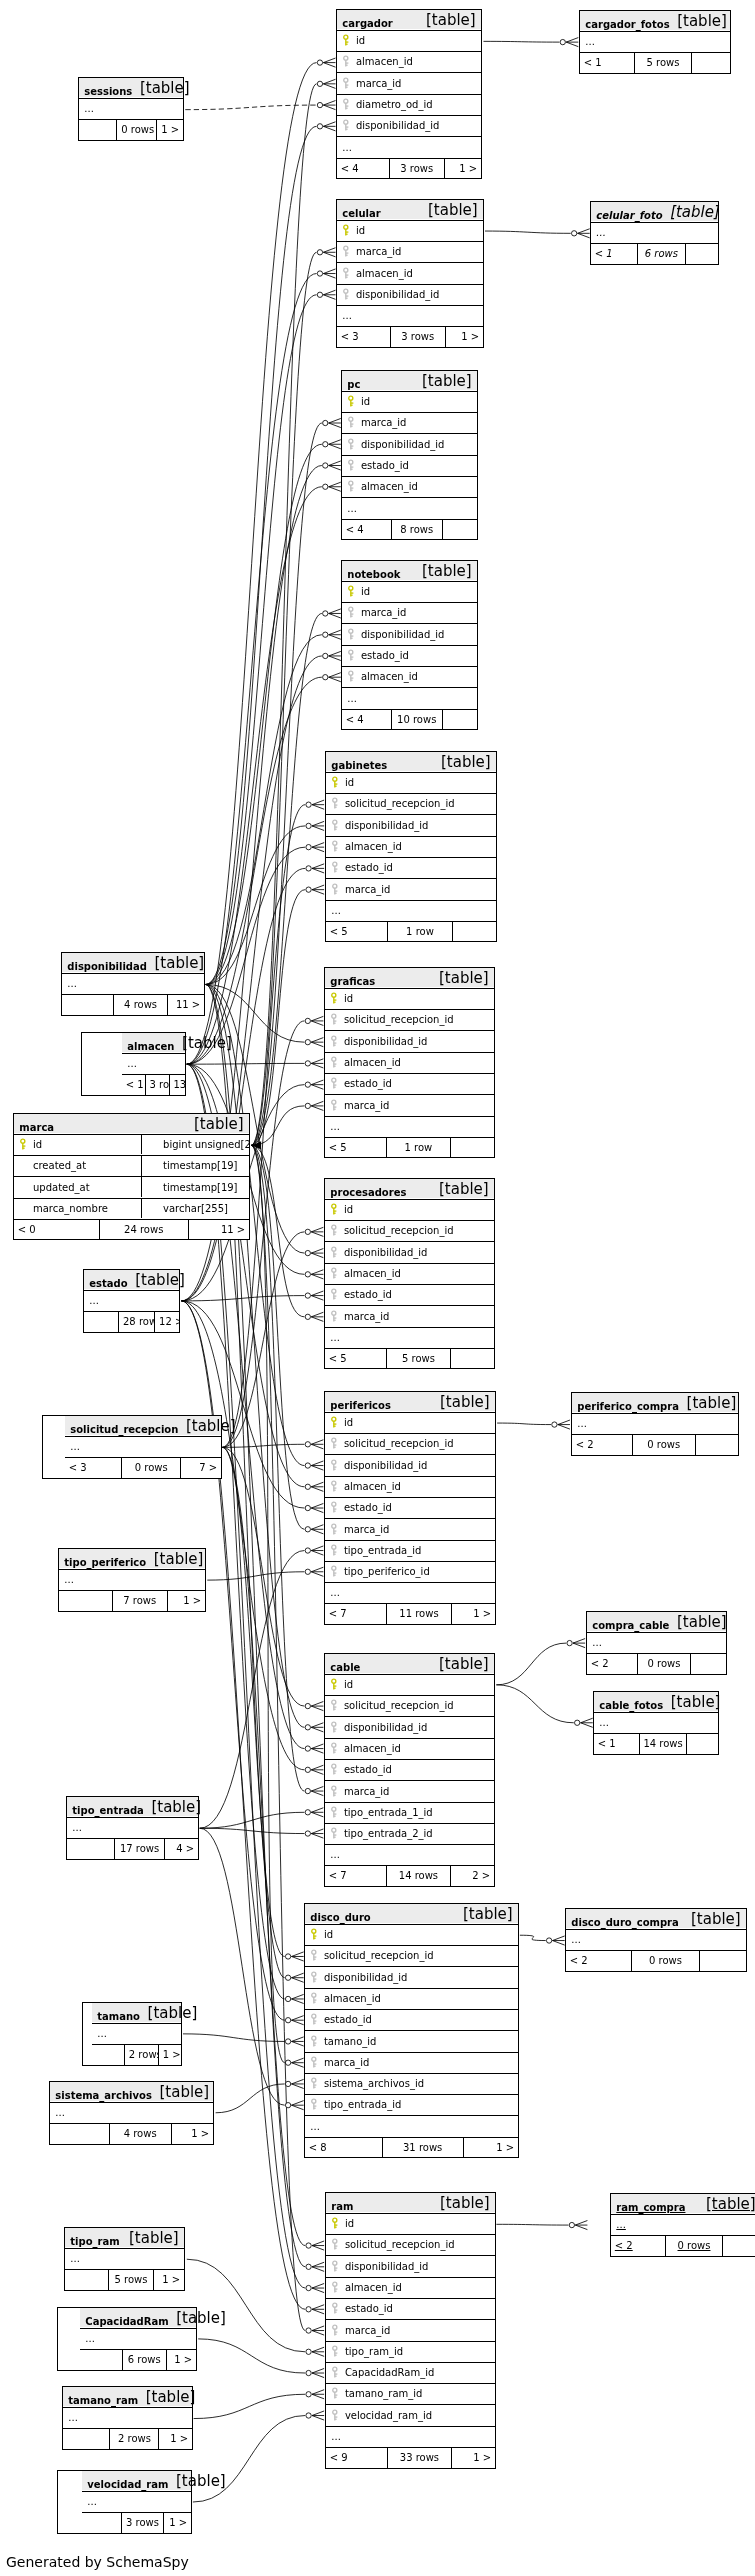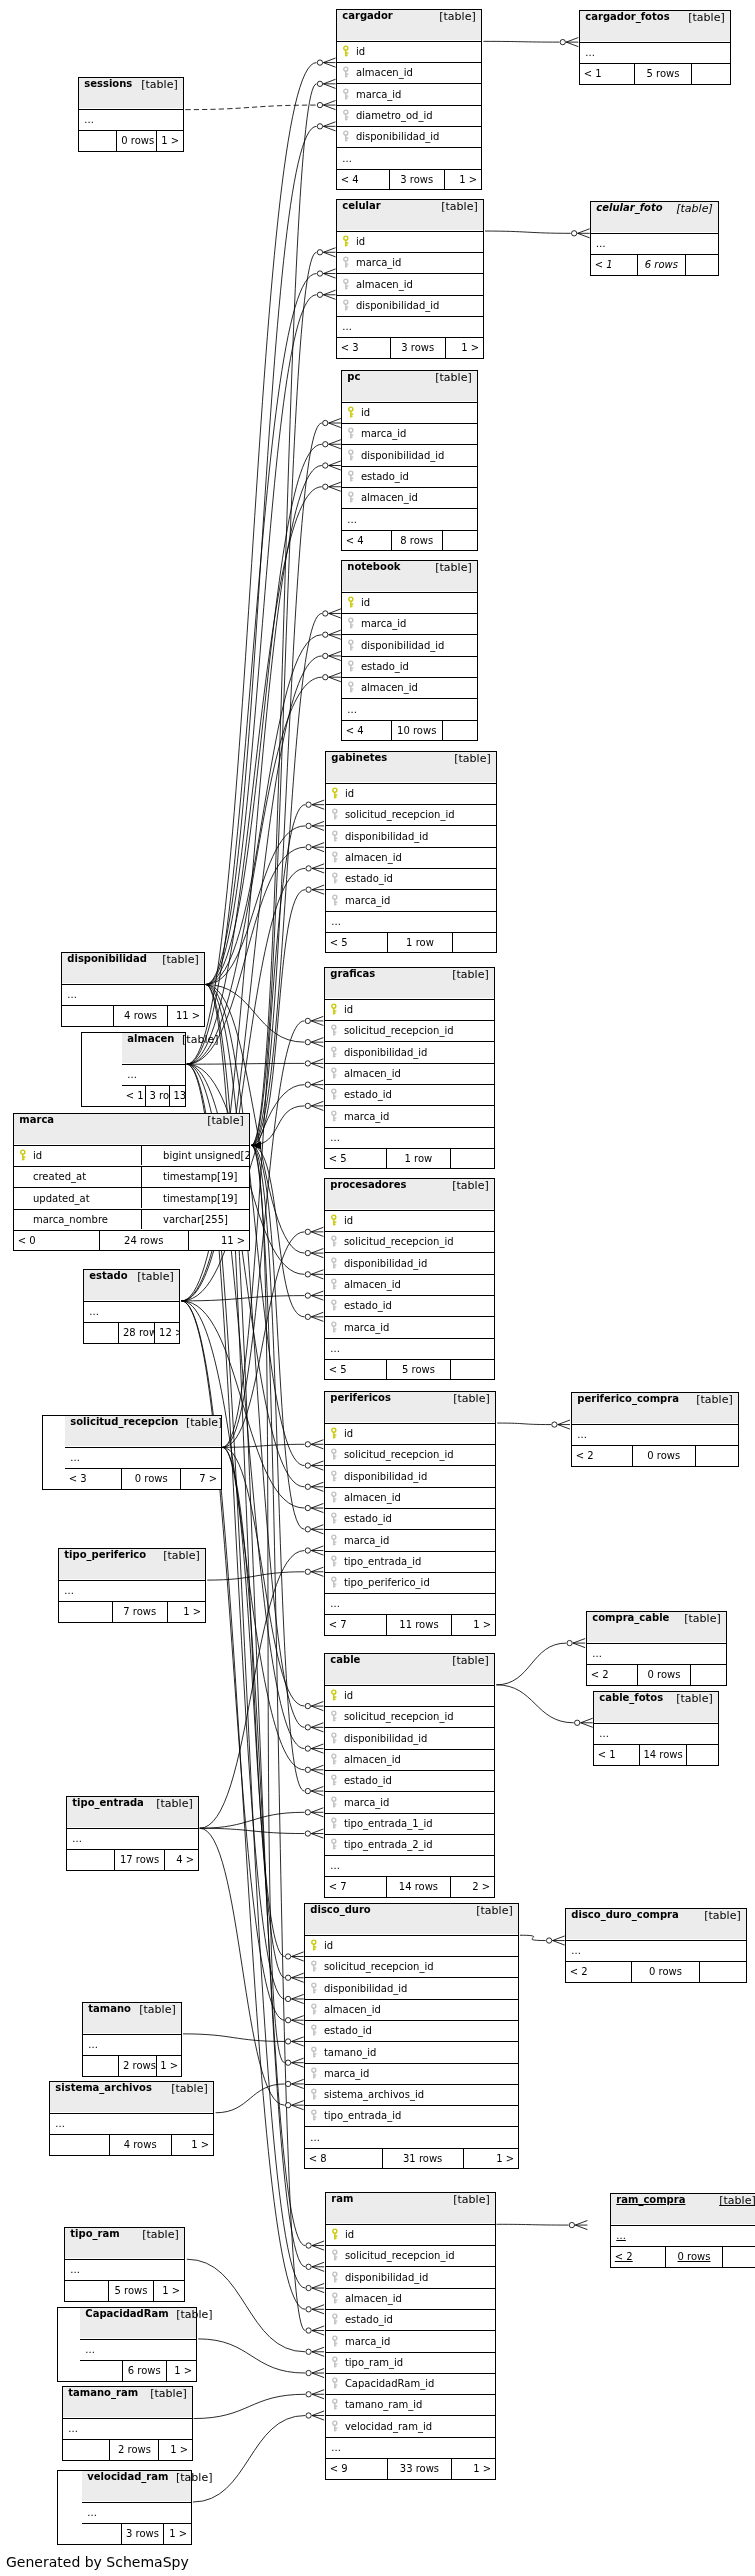--- a/index.html
+++ b/index.html
@@ -8,25 +8,25 @@
     font-family:"DejaVu Sans","Liberation Sans",sans-serif;
     color:#000;overflow:hidden;
   }
   #edges{position:absolute;left:0;top:0;z-index:1;}
   .tbl{
     position:absolute;z-index:2;background:#fff;border:0.8px solid #000;
     box-sizing:border-box;font-size:10px;
   }
   .tbl.emph{border-width:1.5px;}
   .thead{
-    height:30px;display:flex;justify-content:space-between;align-items:flex-start;
+    height:19px;display:flex;justify-content:space-between;align-items:flex-end;
     background:#ececec;padding:0 5.3px;box-sizing:border-box;
   }
   .tname{font-weight:bold;white-space:nowrap;}
-  .ttag{font-size:11px;margin-left:7.6px;white-space:nowrap;}
+  .ttag{font-size:15px;margin-left:7.6px;white-space:nowrap;}
   .trow{
     height:20.5px;margin-top:0.8px;border-top:0.8px solid #000;
     display:flex;align-items:center;padding-left:5.3px;box-sizing:border-box;
     white-space:nowrap;overflow:hidden;
   }
   .trow .keywrap{width:7.6px;margin-right:6px;flex:0 0 auto;display:flex;align-items:center;}
   .trow.nokey .colname{margin-left:13.7px;}
   .trow.erow{padding-left:5.3px;}
   .typecell{
     margin-left:auto;align-self:stretch;display:flex;align-items:center;
@@ -1290,21 +1290,21 @@
       </div>
       <div class="trow erow">
         <span>...</span>
       </div>
       <div class="tfoot">
         <span class="fc l">&lt; 2</span>
         <span class="fc m">0 rows</span>
         <span class="fc r"></span>
       </div>
     </div>
-    <div class="tbl" style="left: 82px; top: 2002px; width: 100px;">
+    <div class="tbl" style="left: 82px; top: 2002px; width: 100px; padding-left: 9px;">
       <div class="thead">
         <span class="tname">tamano</span>
         <span class="ttag">[table]</span>
       </div>
       <div class="trow erow">
         <span>...</span>
       </div>
       <div class="tfoot">
         <span class="fc l"></span>
         <span class="fc m">2 rows</span>

